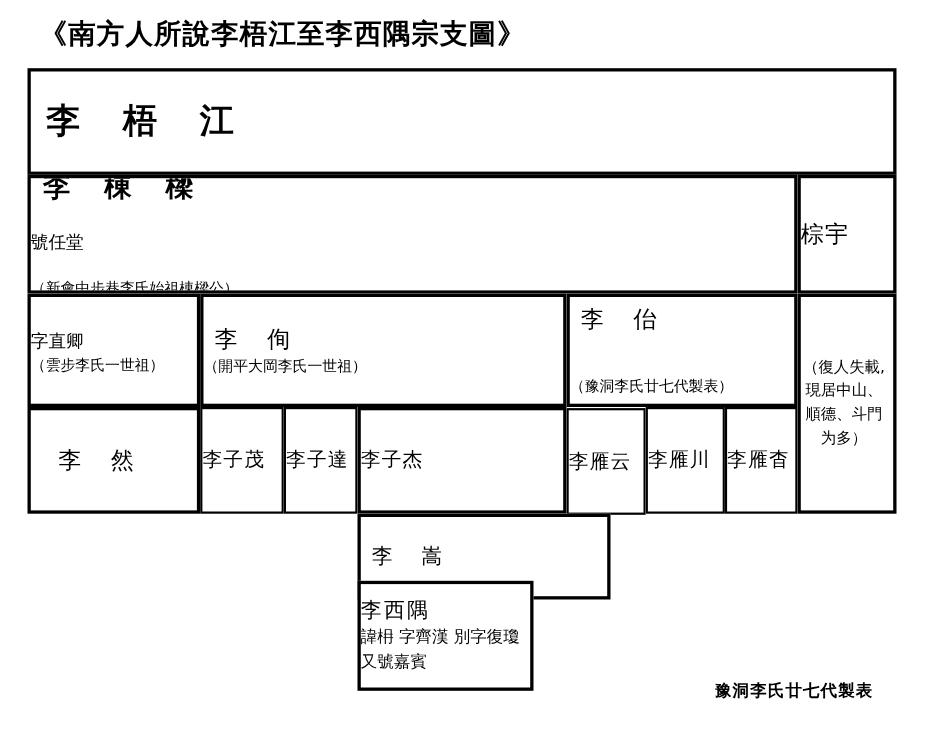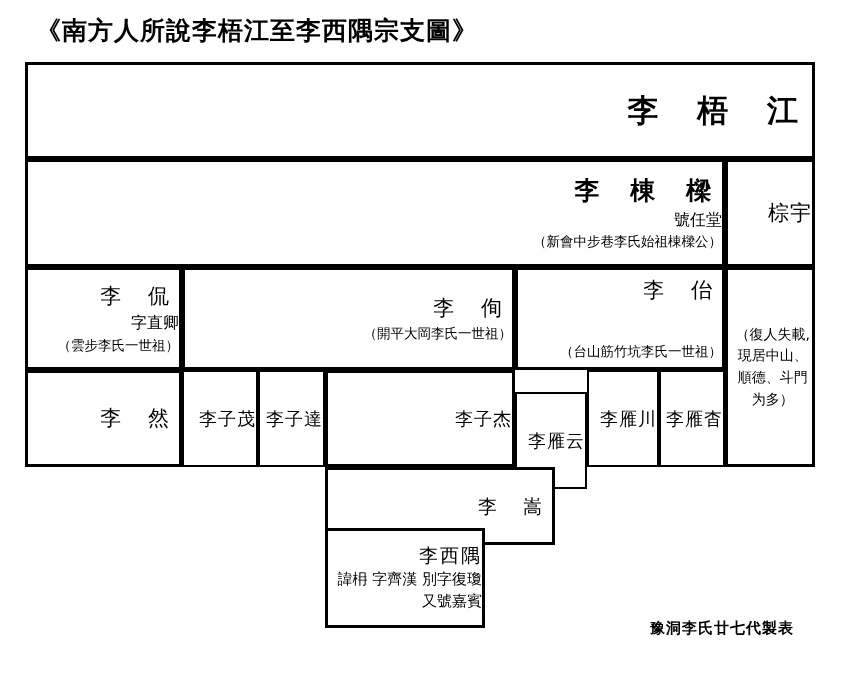--- a/index.html
+++ b/index.html
@@ -29,21 +29,21 @@
   }
 
   
   .cell {
     position: absolute;
     box-sizing: border-box;
     border: 3px solid #000000;
     background: #ffffff;
     display: flex;
     flex-direction: column;
-    align-items: flex-end;
+    align-items: flex-start;
     justify-content: center;
     text-align: center;
     overflow: hidden;
   }
   .thin {
     border-width: 2px;
   }
 
   .name-xl {
     font-size: 31px;
@@ -117,72 +117,71 @@
 </style>
 </head>
 <body>
 
 <div id="chart-title">《南方人所說李梧江至李西隅宗支圖》</div>
 
 <div class="cell" style="left:25px; top:62px; width:790px; height:97px;">
   <div class="name-xl">李 梧 江</div>
 </div>
 
-<div class="cell" style="left:25px; top:159px; width:700px; height:108px;">
+<div class="cell" style="left:25px; top:159px; width:700px; height:108px;gap:21px;">
   <div class="name-lg">李 棟 樑</div>
   <div class="sub">號任堂</div>
   <div class="note">（新會中步巷李氏始祖棟樑公）</div>
 </div>
 
 <div class="cell" style="left:725px; top:159px; width:90px; height:108px;">
   <div class="name-box">棕宇</div>
 </div>
 
 <div class="cell" style="left:725px; top:267px; width:90px; height:200px;">
   <div class="stacked-note">
     <div>（復人失載,</div>
     <div>現居中山、</div>
     <div>順德、斗門</div>
     <div>为多）</div>
   </div>
 </div>
 
 <div class="cell" style="left:25px; top:267px; width:157px; height:103px;">
-  <div class="name-md">李 侃</div>
   <div class="sub">字直卿</div>
   <div class="note">（雲步李氏一世祖）</div>
 </div>
 
 <div class="cell" style="left:182px; top:267px; width:333px; height:103px;">
   <div class="name-md">李 侚</div>
   <div class="note">（開平大岡李氏一世祖）</div>
 </div>
 
 <div class="cell" style="left:515px; top:267px; width:210px; height:103px;gap:36px;">
   <div class="name-md">李 佁</div>
-  <div class="note">（台山筋竹坑李氏一世祖）</div>
+  <div class="note">（豫洞李氏廿七代製表）</div>
 </div>
 
 <div class="cell" style="left:25px; top:370px; width:157px; height:97px;padding-left:15px;">
   <div class="name-md">李 然</div>
 </div>
 
 <div class="cell thin" style="left:182px; top:370px; width:76px; height:97px;">
   <div class="name-sm">李子茂</div>
 </div>
 
 <div class="cell thin" style="left:258px; top:370px; width:67px; height:97px;">
   <div class="name-sm">李子達</div>
 </div>
 
 <div class="cell" style="left:325px; top:370px; width:190px; height:97px;">
   <div class="name-sm">李子杰</div>
 </div>
 
-<div class="cell thin" style="left:515px; top:392px; width:72px; height:97px;">
+<div class="cell thin" style="left:515px; top:371px; width:72px; height:97px;">
   <div class="name-sm">李雁云</div>
 </div>
 
 <div class="cell thin" style="left:587px; top:370px; width:72px; height:97px;">
   <div class="name-sm">李雁川</div>
 </div>
 
 <div class="cell thin" style="left:659px; top:370px; width:66px; height:97px;">
   <div class="name-sm">李雁杳</div>
 </div>

